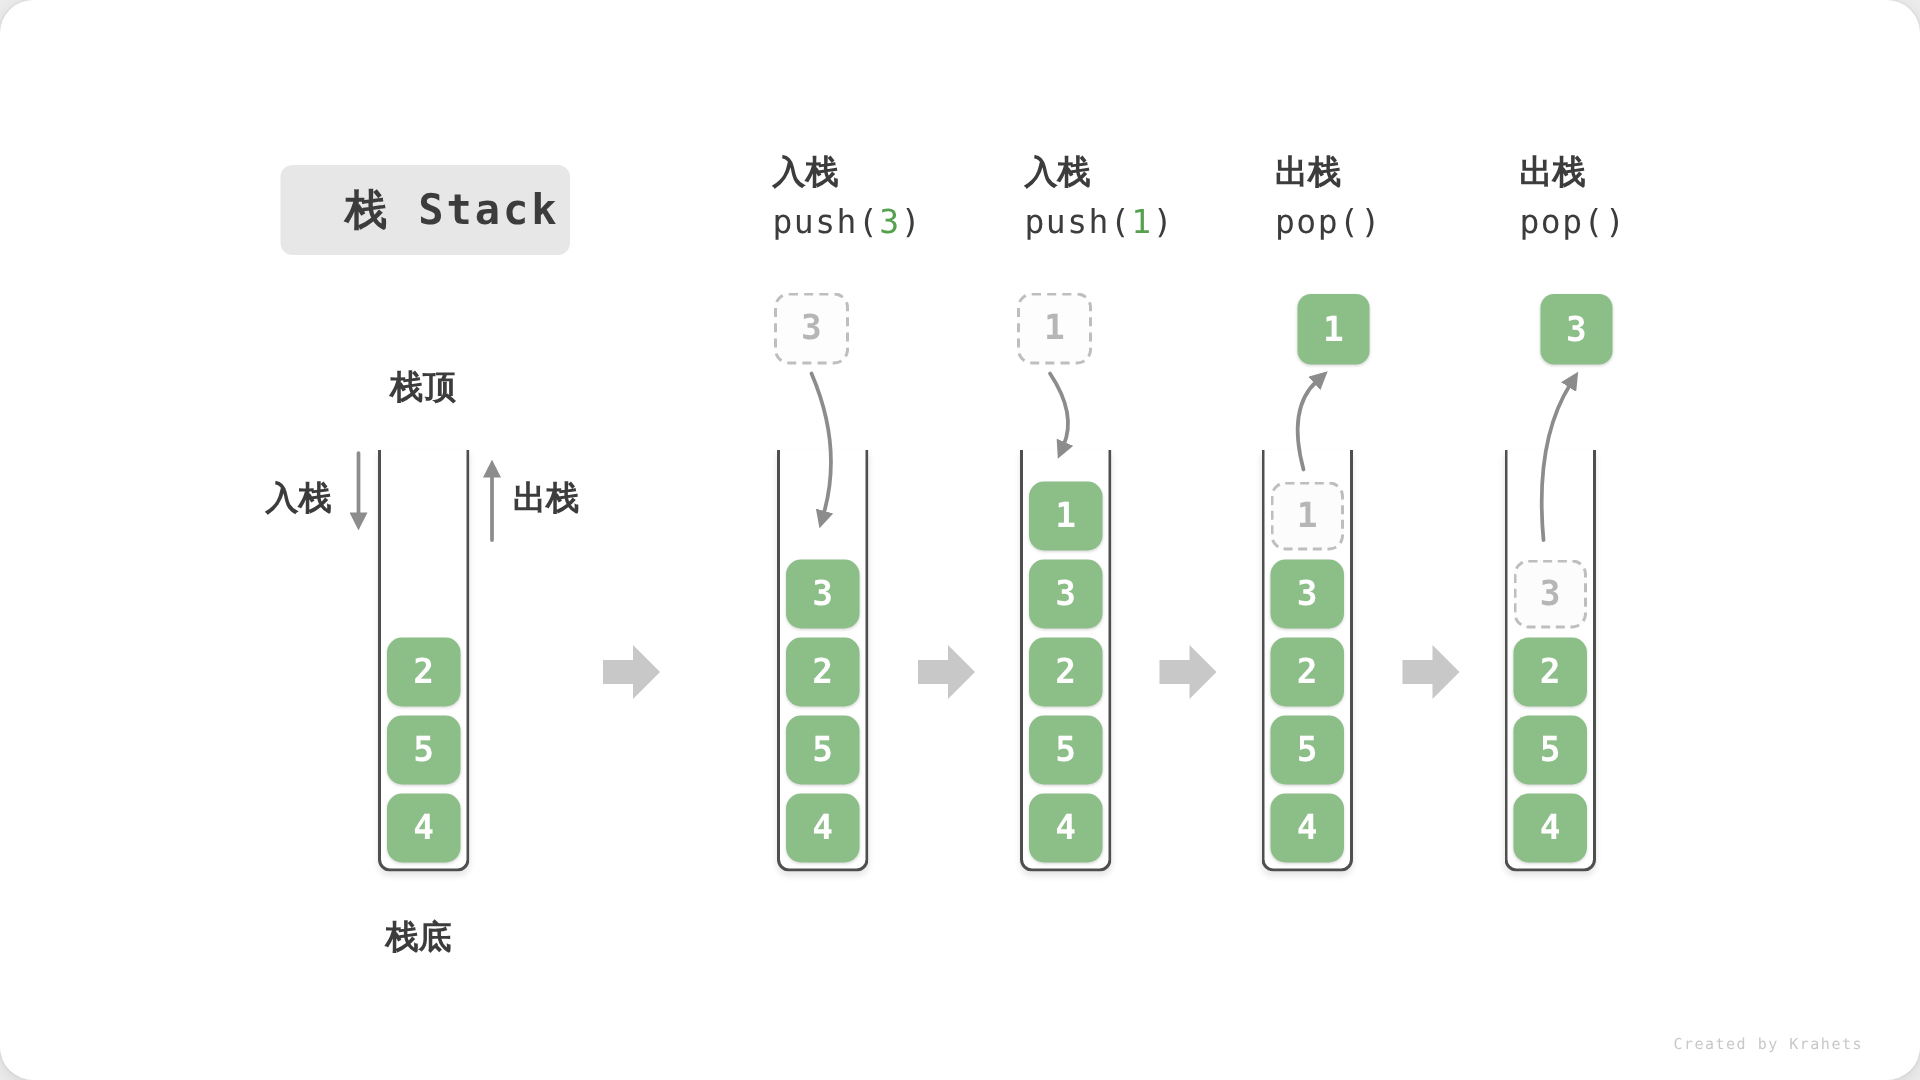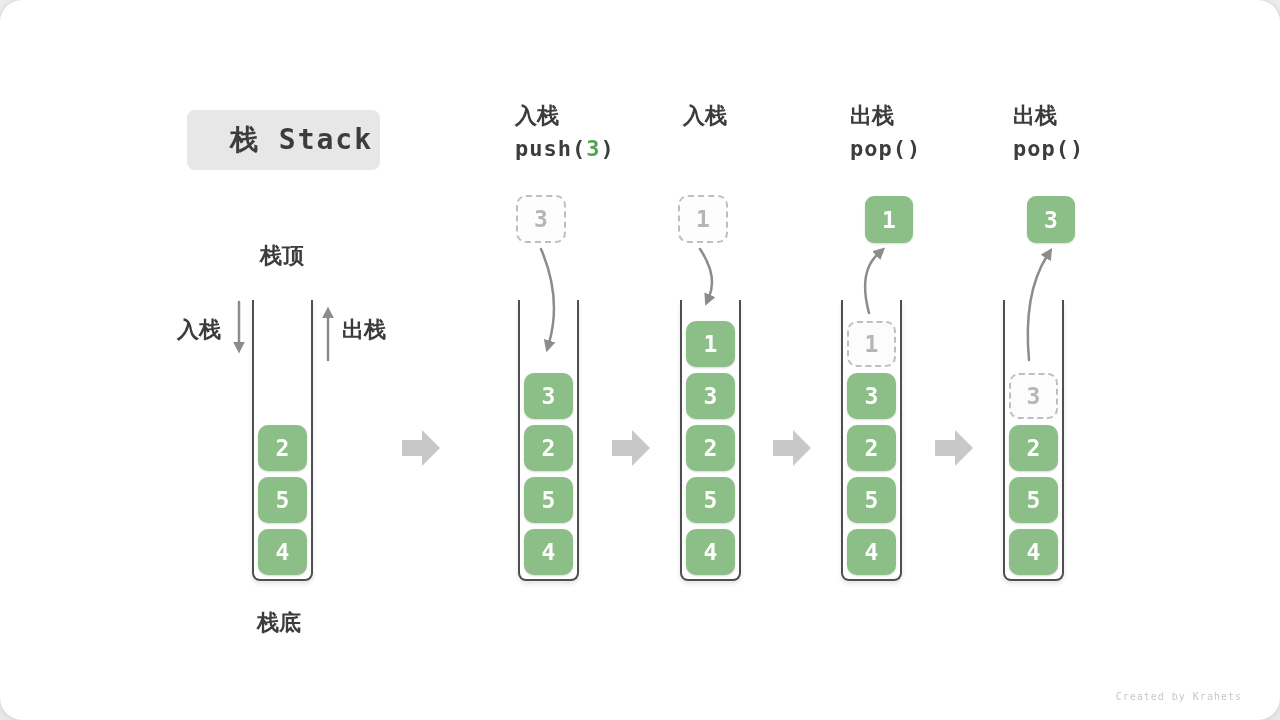--- a/index.html
+++ b/index.html
@@ -26,21 +26,21 @@
   }
   .title-box span {
     font-family: "DejaVu Sans Mono", "DejaVu Sans", monospace;
     font-weight: 700; font-size: 28px;
     letter-spacing: 2px;
     color: var(--ink, #3C3C3C);
     margin-left: 36px;
   }
   .cjk {
     position: absolute;
-    font-family: Liberation Mono, monospace;
+    font-family: Liberation Sans, sans-serif;
     font-weight: 700; font-size: 22px; line-height: 28px;
     color: var(--ink, #3C3C3C);
     white-space: nowrap;
   }
   #lbl-top    { left: 260px; top: 244px; }
   #lbl-bottom { left: 257px; top: 611px; }
   #lbl-push   { left: 177px; top: 318px; }
   #lbl-pop    { left: 342px; top: 318px; }
 
   .watermark {
@@ -51,21 +51,21 @@
   }
   .stage { position: absolute; inset: 0; pointer-events: none; }
   .op { position: absolute; top: 101px; width: 170px; }
   .op-action {
     font-family: "DejaVu Sans", sans-serif;
     font-weight: 700; font-size: 22px; line-height: 30px;
     color: var(--ink, #3C3C3C);
   }
   .op-code {
     font-family: "DejaVu Sans Mono", monospace;
-    font-weight: 700; font-size: 22px; line-height: 36px;
+    font-weight: 400; font-size: 22px; line-height: 36px;
     color: var(--ink, #3C3C3C);
     letter-spacing: 1px;
   }
   .op-code .arg { color: var(--codegreen, #55A14E); }
 
   .stack-box {
     position: absolute; top: 300px;
     width: 61px; height: 281px;
     border: 2px solid var(--wall, #4F4F4F);
     border-top: none;
@@ -152,20 +152,21 @@
         <div class="stack-box" style="left: 518px;">
           <div class="cell solid" style="top: 229px;">4</div>
           <div class="cell solid" style="top: 177px;">5</div>
           <div class="cell solid" style="top: 125px;">2</div>
           <div class="cell solid" style="top: 73px;">3</div>
         </div>
       </div>
       <div class="stage">
         <div class="op" style="left: 683px;">
           <div class="op-action">入栈</div>
+          <div class="op-code"><span>push(</span><span class="arg">1</span><span>)</span></div>
         </div>
         <div class="float-box ghost" style="left: 678px;">1</div>
         <div class="stack-box" style="left: 680px;">
           <div class="cell solid" style="top: 229px;">4</div>
           <div class="cell solid" style="top: 177px;">5</div>
           <div class="cell solid" style="top: 125px;">2</div>
           <div class="cell solid" style="top: 73px;">3</div>
           <div class="cell solid" style="top: 21px;">1</div>
         </div>
       </div>

